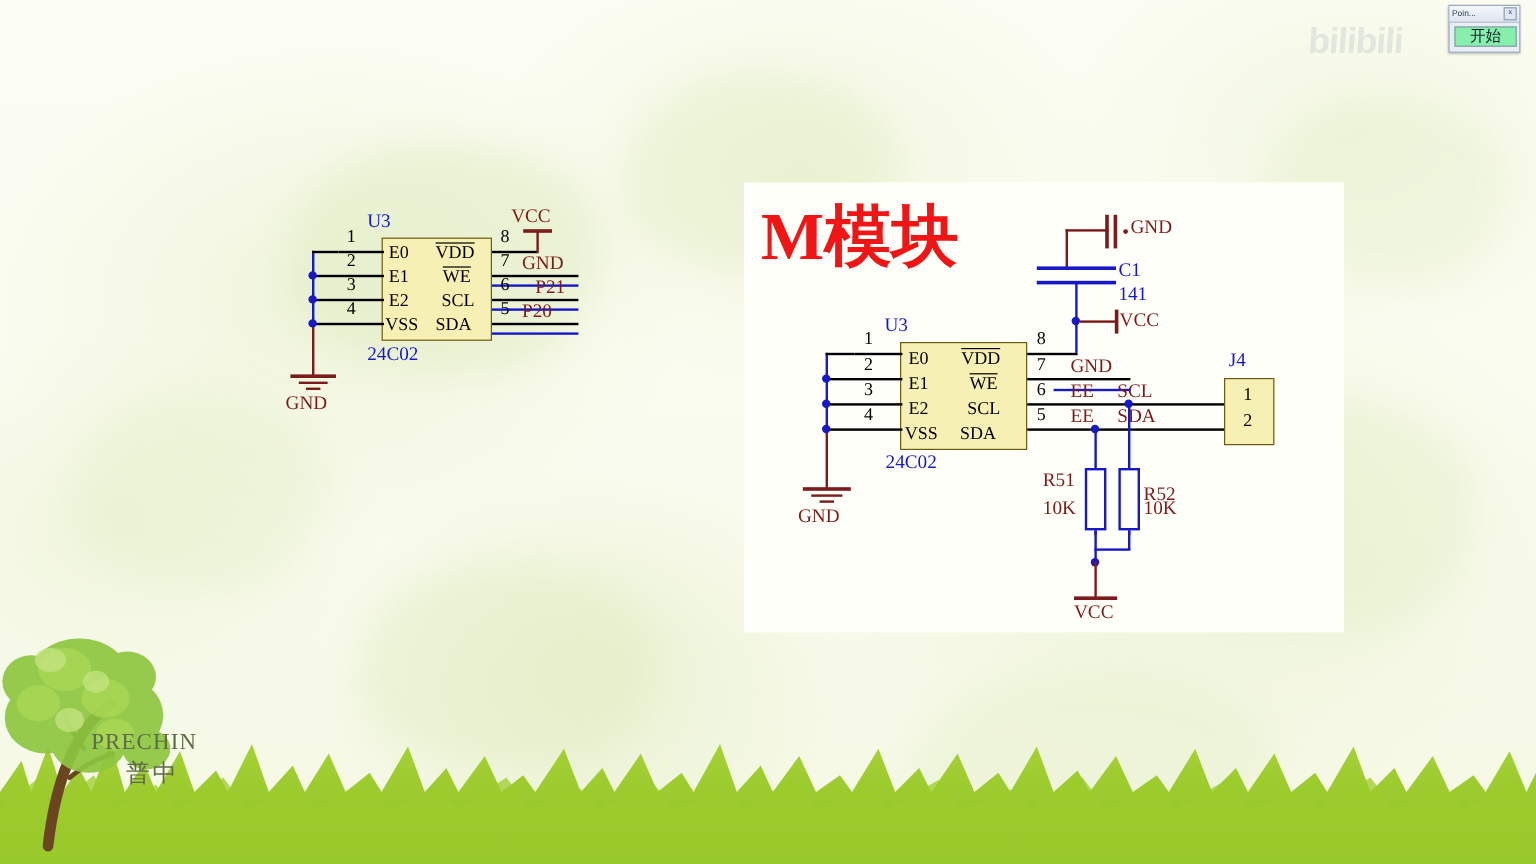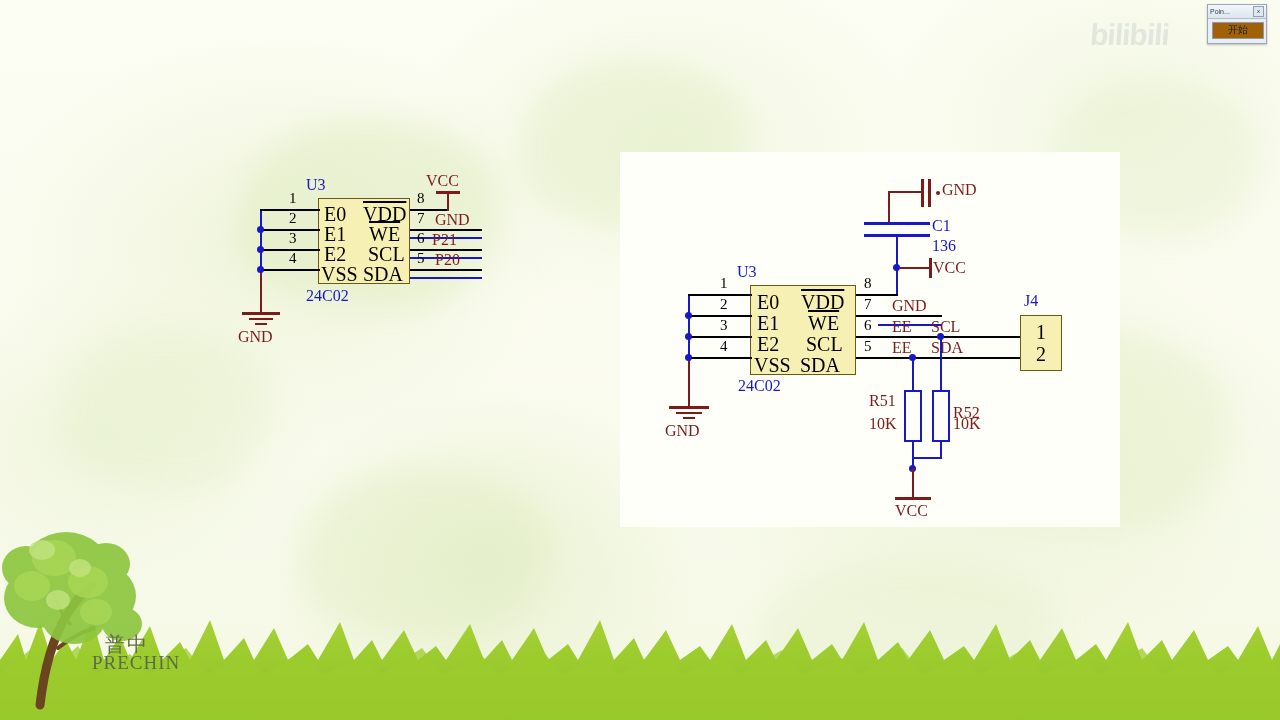--- a/index.html
+++ b/index.html
@@ -49,52 +49,52 @@
     padding:0 2px;background:linear-gradient(180deg,#f4f7fb,#dde5ef);
     border-bottom:1px solid #b3bfcd;
   }
   #mini-title{font-size:7px;color:#2c3e52;line-height:13px;}
   #mini-close{
     width:9px;height:9px;border:1px solid #8fa0b4;background:#dfe7f1;
     font-size:6px;line-height:8px;text-align:center;color:#2c3e52;
   }
   #mini-body{padding:3px 4px;}
   #mini-start{
-    display:block;width:100%;height:15px;background:#a16207;
-    border:1px solid #8b9aad;font-size:10px;color:#16202b;line-height:13px;text-align:center;
+    display:block;width:100%;height:15px;background:#86efac;
+    border:1px solid #8b9aad;font-size:13px;color:#16202b;line-height:13px;text-align:center;
   }
   
   .sch{position:absolute;}
   .wire{position:absolute;background:#000;}
   .wireB{position:absolute;background:#1818c8;}
   .wireR{position:absolute;background:#7b1b1b;}
   .dot{position:absolute;width:7px;height:7px;border-radius:50%;background:#1818c8;}
   .chip{
     position:absolute;background:#f7f0b4;border:1.6px solid #6b5a12;
     box-sizing:border-box;
   }
-  .pinlabel{position:absolute;color:#000;font-size:20px;font-family:"Liberation Serif", serif;}
+  .pinlabel{position:absolute;color:#000;font-size:15px;font-family:"Liberation Serif", serif;}
   .pinnum{position:absolute;color:#000;font-size:15px;font-family:"Liberation Serif", serif;}
   .net{position:absolute;color:#7b1b1b;font-size:16px;font-family:"Liberation Serif", serif;}
   .blu{position:absolute;color:#1818c8;font-size:16px;font-family:Liberation Serif, serif;}
   .ovl{text-decoration:overline;font-family:Liberation Serif, serif;}
   
   #panel-right{
     position:absolute;left:620px;top:152px;width:500px;height:375px;
     background:#fffffa;
   }
   #m-module{
     position:absolute;left:14px;top:8px;
     font-size:56px;color:#f21515;font-weight:bold;
     font-family:"Liberation Serif", serif;white-space:nowrap;
   }
   
   #logo-text-en{
-    position:absolute;left:92px;top:608px;font-size:19px;color:#5e6b49;
-    font-family:"Liberation Serif", serif;letter-spacing:1px;margin-top:44px;
+    position:absolute;left:76px;top:608px;font-size:19px;color:#5e6b49;
+    font-family:"Liberation Serif", serif;letter-spacing:1px;
   }
   #logo-text-cn{
     position:absolute;left:105px;top:631px;font-size:20px;color:#5e6b49;
     font-family:"Liberation Serif", serif;letter-spacing:2px;
   }
 </style>
 </head>
 <body>
 
 <div id="slide">
@@ -172,40 +172,41 @@
     <div class="pinnum" style="left:187px;top:25px;">8</div>
     <div class="pinnum" style="left:187px;top:45px;">7</div>
     <div class="pinnum" style="left:187px;top:65px;">6</div>
     <div class="pinnum" style="left:187px;top:85px;">5</div>
 
     <div class="wireR" style="left:217px;top:28px;width:2px;height:18px;"></div>
     <div class="wireR" style="left:206px;top:26px;width:24px;height:3px;"></div>
     <div class="net" style="left:196px;top:7px;">VCC</div>
 
     <div class="net" style="left:205px;top:46px;">GND</div>
-    <div class="net" style="left:202px;top:66px;">P21</div>
+    <div class="net" style="left:216px;top:66px;">P21</div>
     <div class="net" style="left:205px;top:86px;">P20</div>
   </div>
 
   <div id="panel-right">
 
+    <div id="m-module">M模块</div>
 
     <div class="sch" style="left:0;top:0;width:500px;height:375px;">
 
       <div class="wireR" style="left:301px;top:27px;width:3px;height:28px;"></div>
       <div class="wireR" style="left:308px;top:27px;width:3px;height:28px;"></div>
       <div class="wireR" style="left:316px;top:39px;width:4px;height:4px;border-radius:50%;"></div>
       <div class="net" style="left:322px;top:29px;">GND</div>
       <div class="wireR" style="left:268px;top:39px;width:34px;height:2px;"></div>
       <div class="wireR" style="left:268px;top:39px;width:2px;height:32px;"></div>
 
       <div class="wireB" style="left:244px;top:70px;width:66px;height:3px;"></div>
       <div class="wireB" style="left:244px;top:82px;width:66px;height:3px;"></div>
       <div class="blu" style="left:312px;top:65px;">C1</div>
-      <div class="blu" style="left:312px;top:85px;">136</div>
+      <div class="blu" style="left:312px;top:85px;">141</div>
 
       <div class="wireB" style="left:276px;top:84px;width:2px;height:34px;"></div>
 
       <div class="wireR" style="left:309px;top:106px;width:3px;height:20px;"></div>
       <div class="wireR" style="left:280px;top:115px;width:30px;height:2px;"></div>
       <div class="net" style="left:313px;top:107px;">VCC</div>
       <div class="dot" style="left:273px;top:112px;"></div>
 
       <div class="wireB" style="left:276px;top:116px;width:2px;height:26px;"></div>
 

